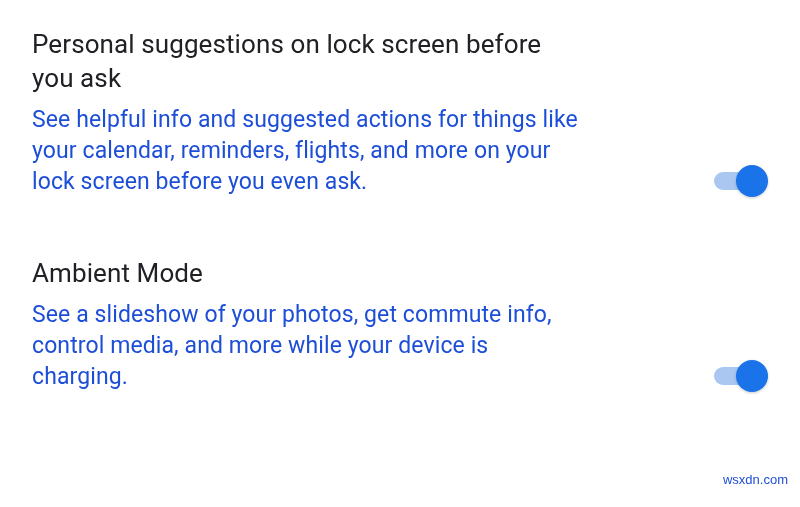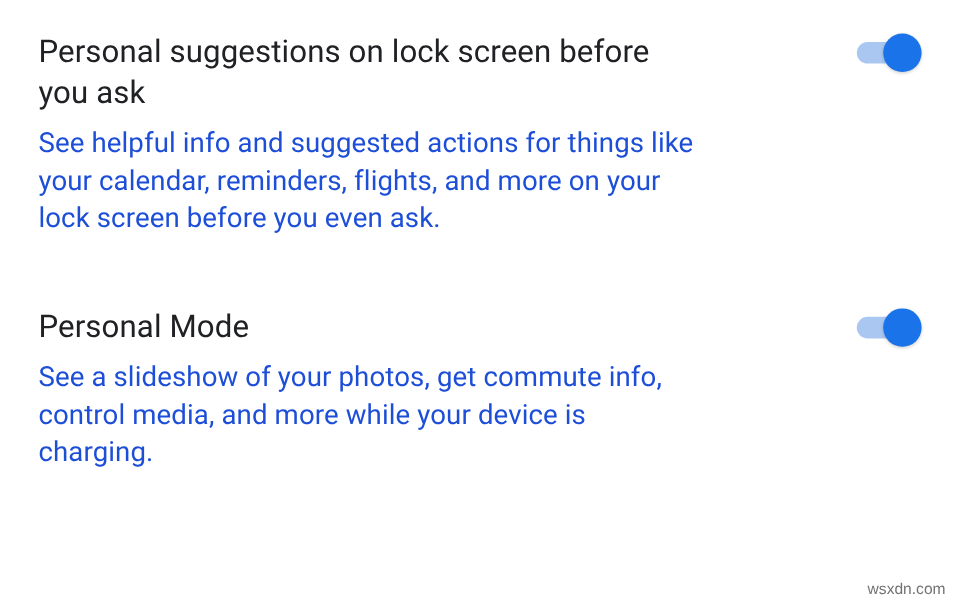--- a/index.html
+++ b/index.html
@@ -12,21 +12,21 @@
       background: #ffffff;
       width: 800px;
       height: 507px;
       position: relative;
     }
     .settings-container {
       padding: 28px 32px;
     }
     .setting-item {
       display: flex;
-      align-items: flex-start;
+      align-items: flex-end;
       justify-content: space-between;
       margin-bottom: 60px;
       gap: 36px;
     }
     .setting-text {
       flex: 1;
       padding-right: 40px;
       max-width: 590px;
     }
     .setting-title {
@@ -69,24 +69,24 @@
       top: 0;
       right: 0;
       width: 32px;
       height: 32px;
       background: #1a73e8;
       border-radius: 50%;
       box-shadow: 0 1px 3px rgba(0,0,0,0.2);
     }
     .watermark {
       position: absolute;
-      bottom: 9px;
+      bottom: 20px;
       right: 12px;
       font-size: 13px;
-      color: #737373;
+      color: #1d4ed8;
       font-family: Arial, sans-serif;
     }
   </style>
 </head>
 <body>
 
 <div class="settings-container">
 
   <div class="setting-item">
     <div class="setting-text">
@@ -96,21 +96,21 @@
     <div class="toggle-wrapper">
       <div class="toggle">
         <div class="toggle-track"></div>
         <div class="toggle-thumb"></div>
       </div>
     </div>
   </div>
 
   <div class="setting-item">
     <div class="setting-text">
-      <div class="setting-title">Personal Mode</div>
+      <div class="setting-title">Ambient Mode</div>
       <div class="setting-description">See a slideshow of your photos, get commute info, control media, and more while your device is charging.</div>
     </div>
     <div class="toggle-wrapper">
       <div class="toggle">
         <div class="toggle-track"></div>
         <div class="toggle-thumb"></div>
       </div>
     </div>
   </div>
 

